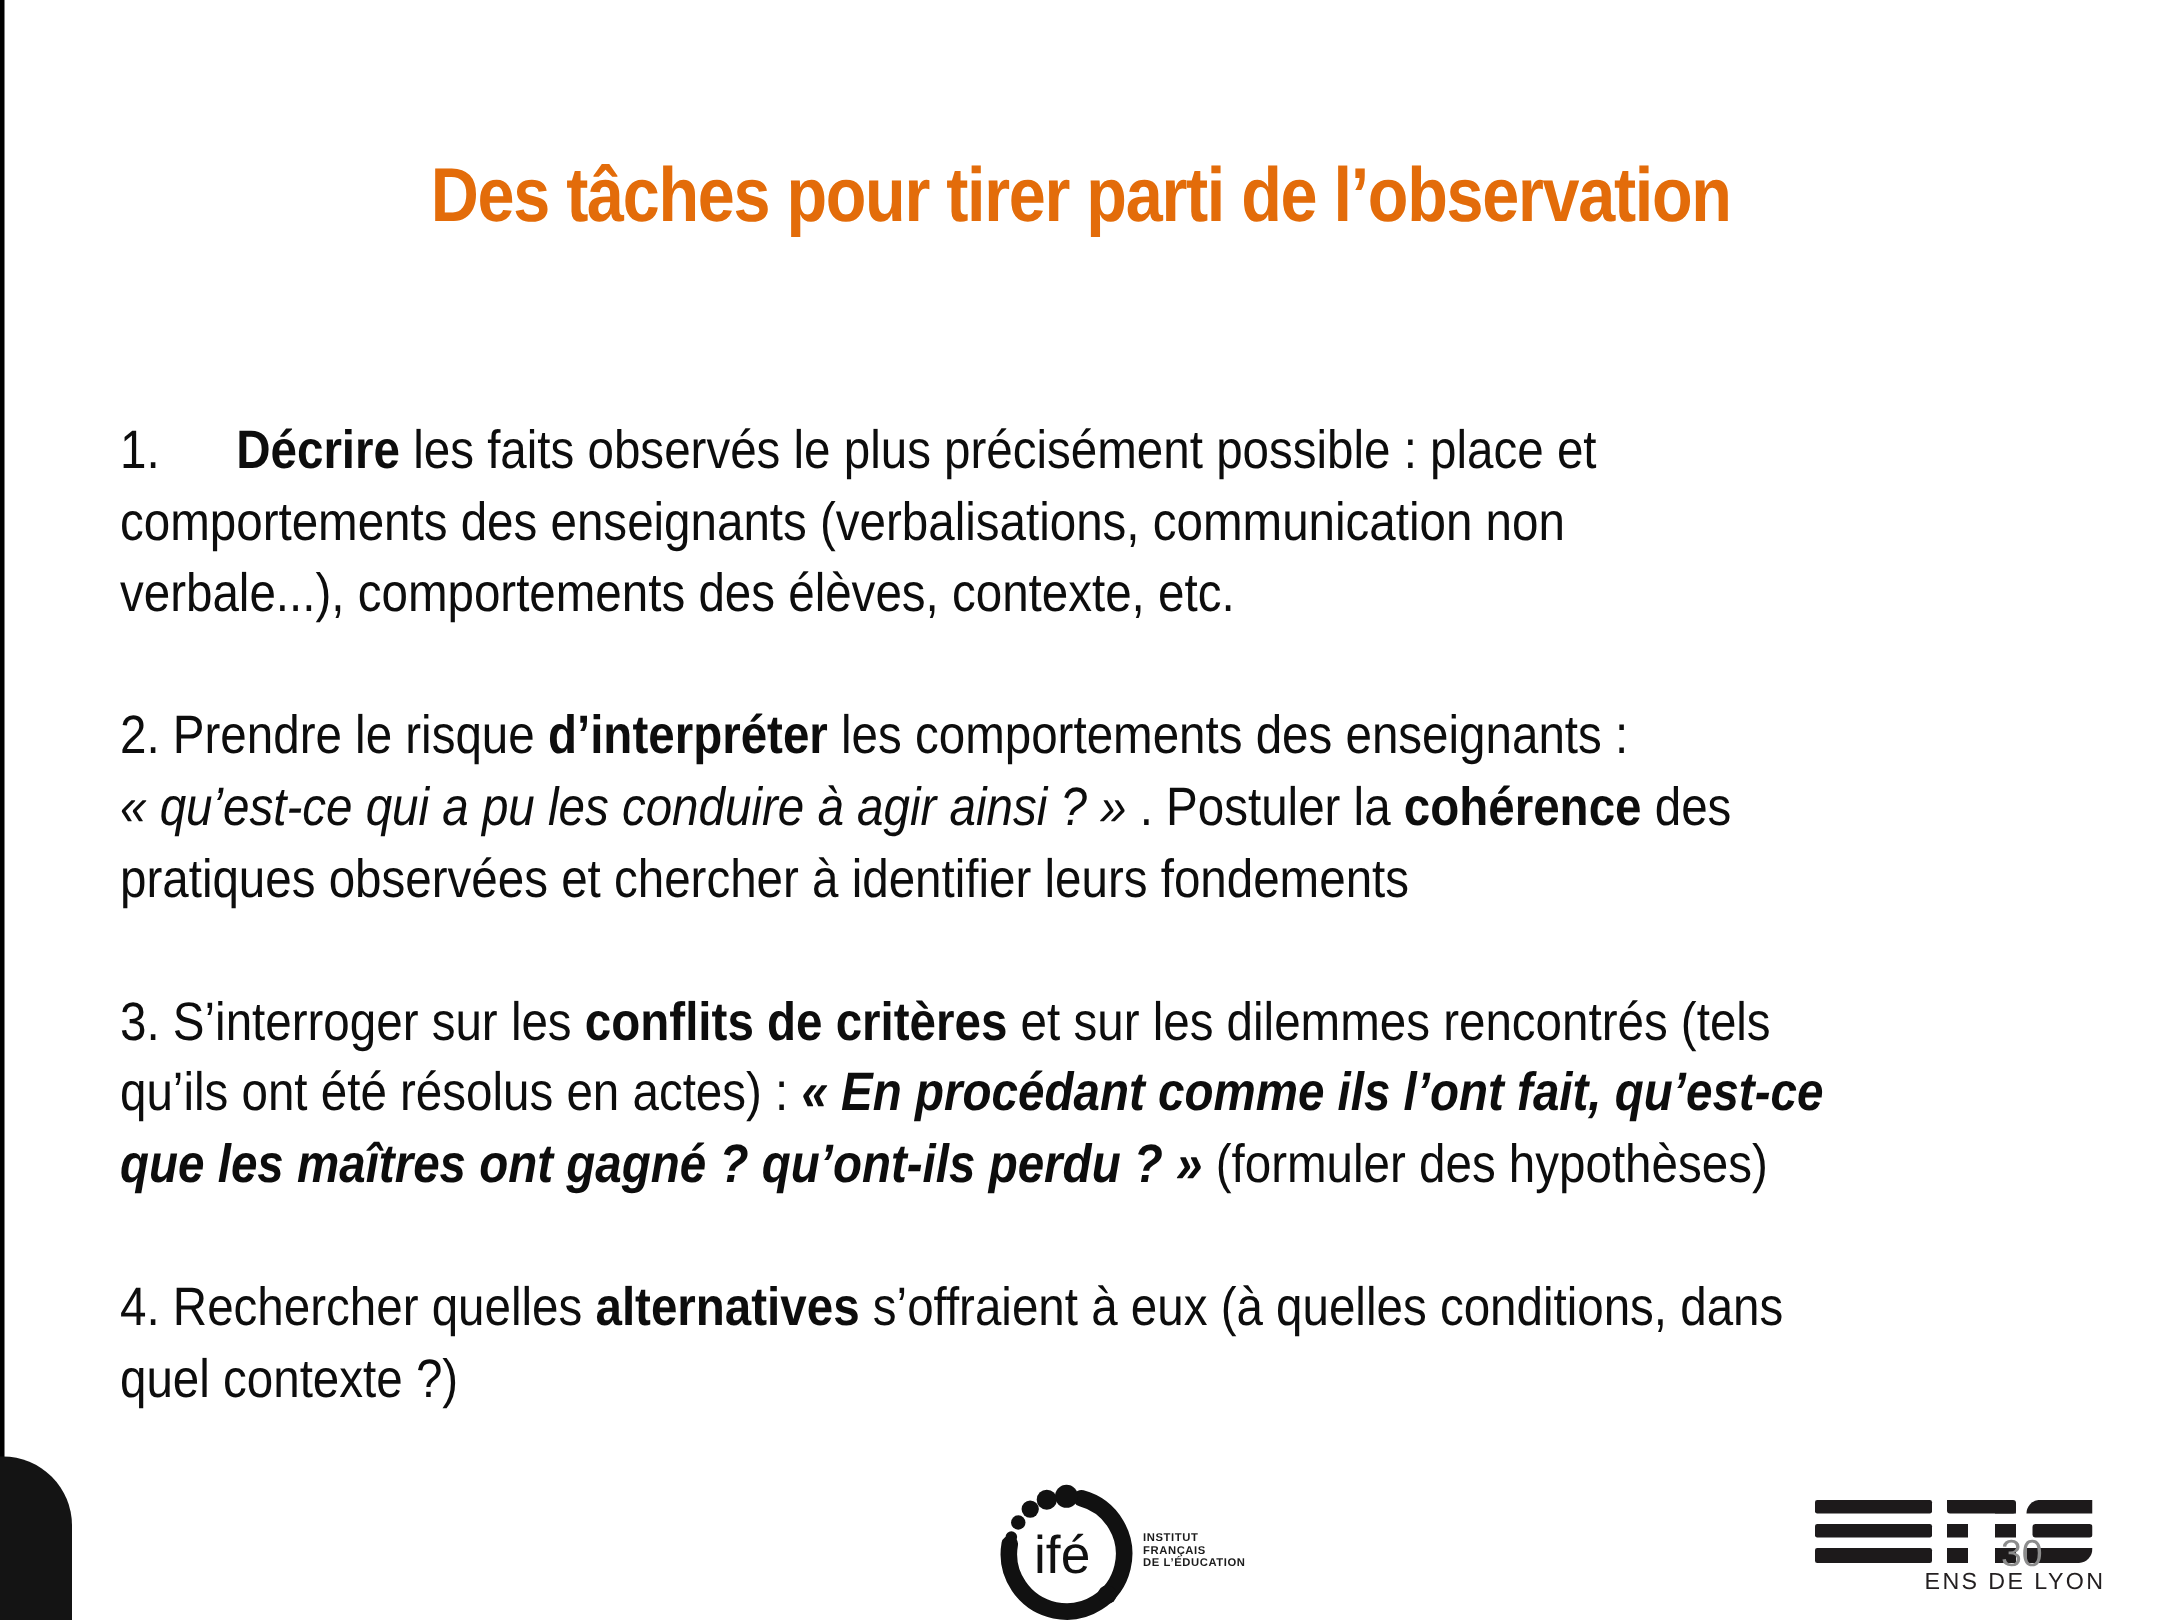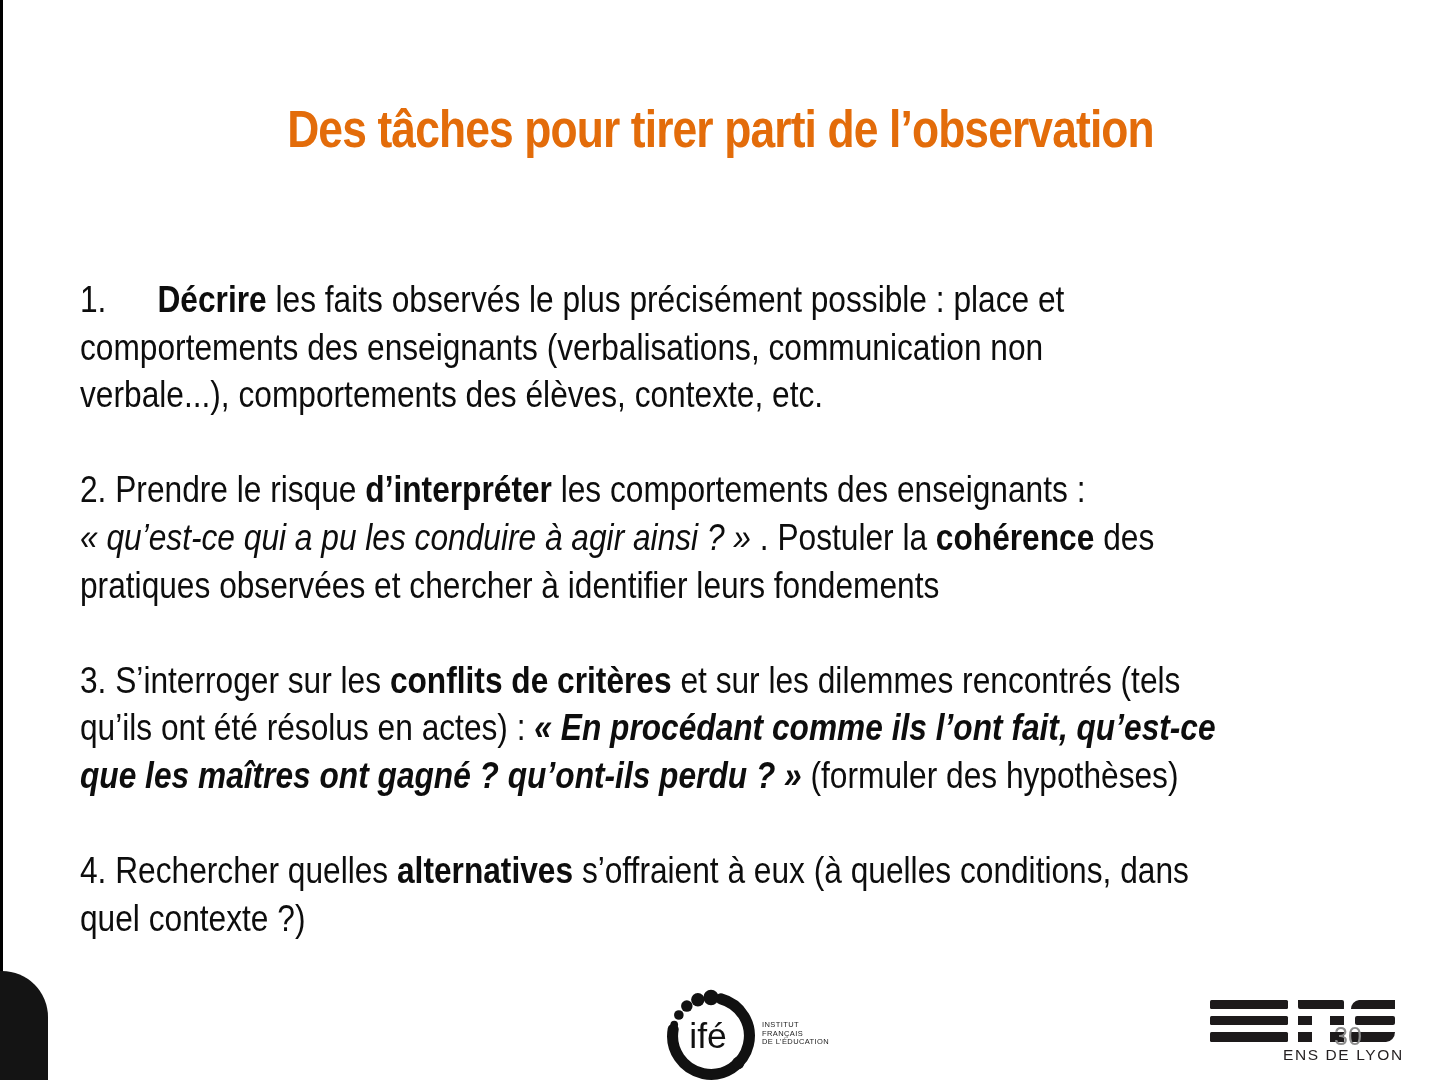--- a/index.html
+++ b/index.html
@@ -73,21 +73,21 @@
   .udl-arc { margin: 0 2px; overflow: visible; }
 
   
   .ife-logo { position: absolute; left: 663px; top: 986px; }
   .ife-caption {
     position: absolute; left: 762px; top: 1021px;
     font-size: 7.5px;
     line-height: 8.6px;
     letter-spacing: 0.4px;
     color: #1c1c1c;
-    font-weight: normal;
+    font-weight: bold;
   }
 
   
   .ens-logo { position: absolute; left: 1210px; top: 999px; z-index: 2; }
   .ens-caption {
     position: absolute; left: 1283px; top: 1046px;
     font-size: 15.5px;
     letter-spacing: 1.6px;
     color: #231F20;
     z-index: 2;

